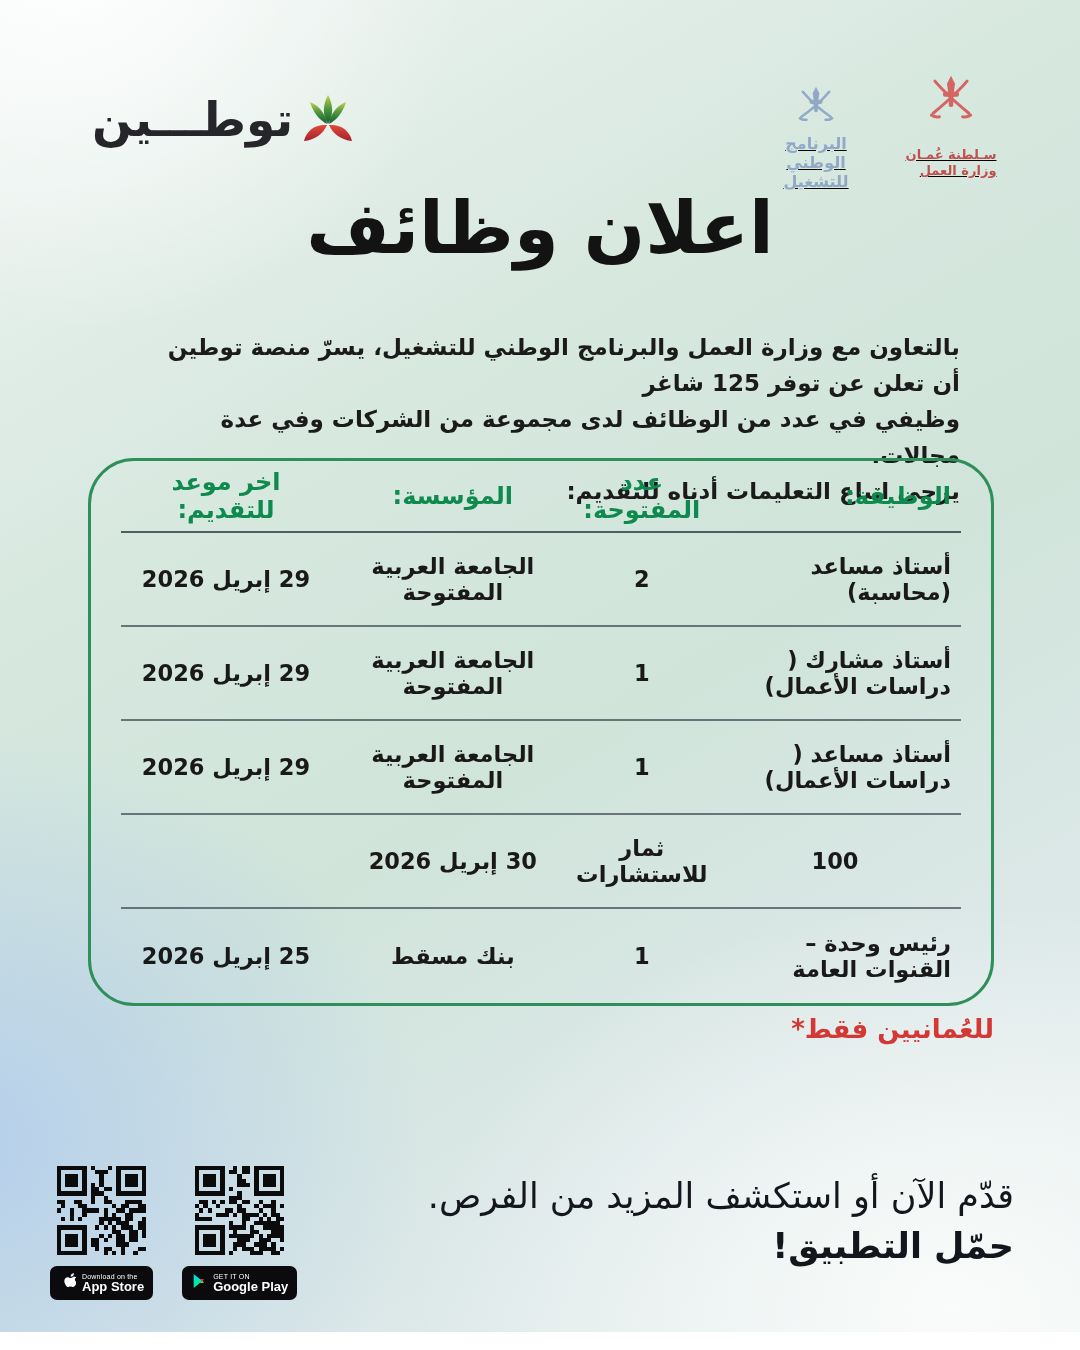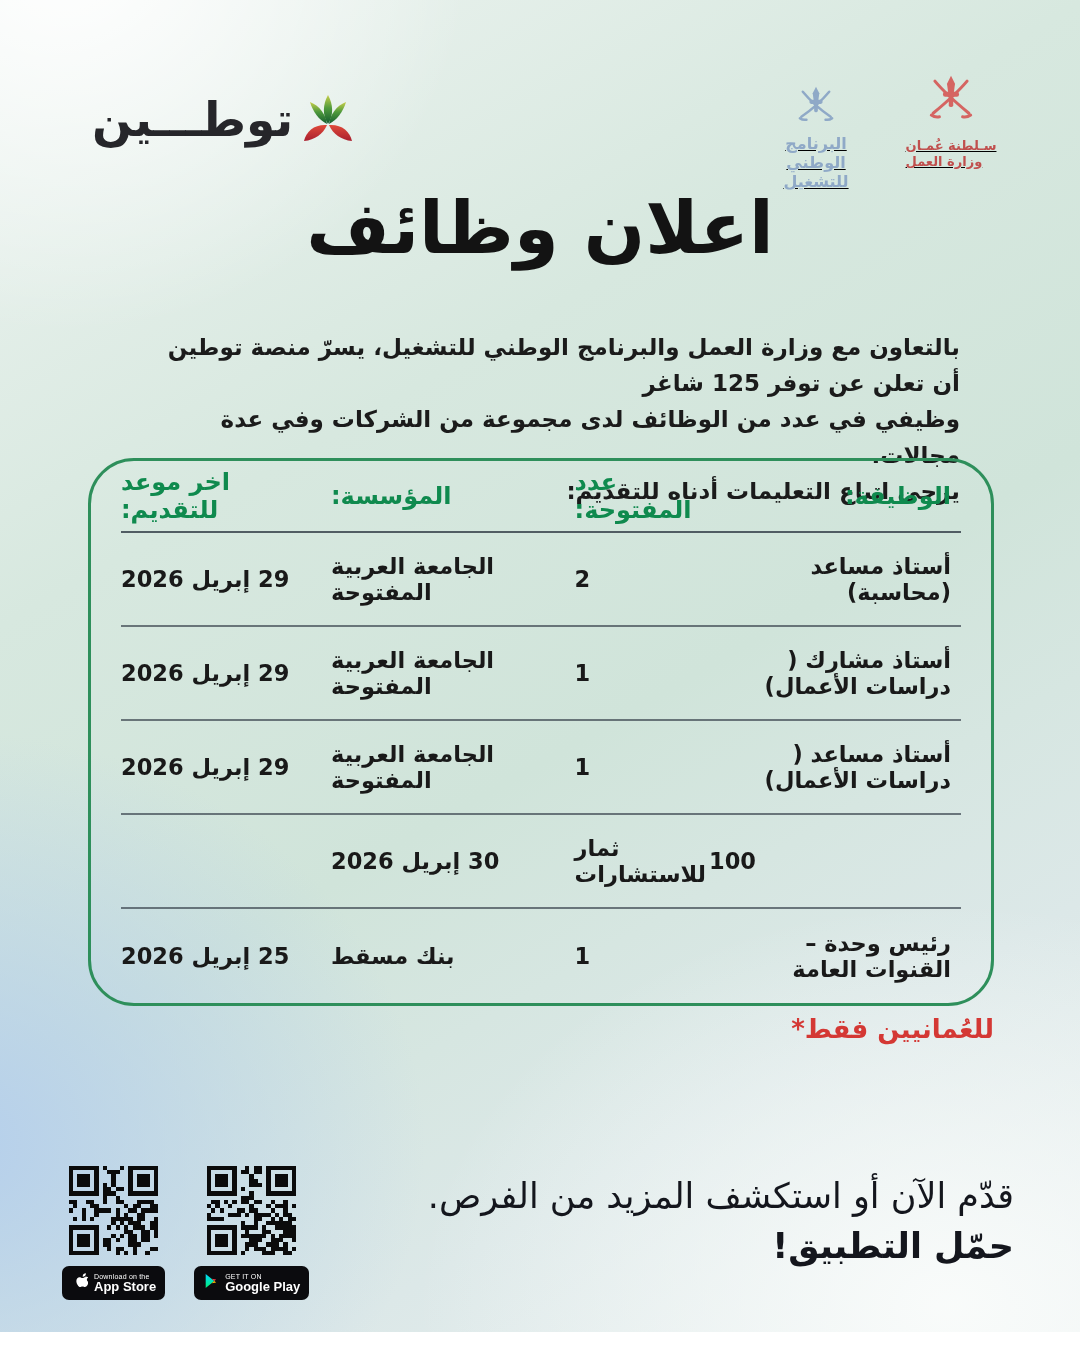--- a/index.html
+++ b/index.html
@@ -17,21 +17,21 @@
 
   
   .tawteen-logo { position:absolute; left:92px; top:94px; display:flex; direction:rtl; align-items:center; gap:9px; }
   .tawteen-text { font-size:47px; font-weight:bold; color:#26262a; letter-spacing:-1px; line-height:1; }
   .tawteen-icon svg { display:block; }
 
   .partners { position:absolute; right:70px; top:74px; display:flex; gap:22px; align-items:flex-start; }
   .partner { display:flex; flex-direction:column; align-items:center;text-decoration:underline; }
   .partner-ministry { width:118px; }
   .partner-nep { width:108px; padding-top:10px; }
-  .ministry-text { margin-top:10px; text-align:left; color:#c0504e; font-weight:bold; line-height:1.25; }
+  .ministry-text { margin-top:19px; text-align:right; color:#c0504e; font-weight:bold; line-height:1.25; }
   .ministry-line1 { font-size:13px; }
   .ministry-line2 { font-size:13px; }
   .nep-text { margin-top:4px; text-align:center; color:#8fa9c7; font-weight:bold; line-height:1.2; }
   .nep-line1 { font-size:16px; }
   .nep-line2 { font-size:16px; }
 
   
   .page-title { position:absolute; top:186px; left:0; width:100%; text-align:center;
     font-size:72px; font-weight:bold; color:#131313; direction:rtl; }
 
@@ -41,32 +41,32 @@
   
   .jobs-card { position:absolute; left:88px; top:458px; width:906px; height:548px;
     border:3px solid #2e8f5b; border-radius:46px; padding:0 30px; direction:rtl; }
   .t-header, .t-row { display:grid; grid-template-columns:30% 16% 29% 25%; align-items:center; }
   .t-header { height:72px; border-bottom:2px solid rgba(58,68,78,.85);
     font-size:24px; font-weight:bold; color:#0f8a4e; }
   .t-row { height:94px; border-bottom:2px solid rgba(58,68,78,.7);
     font-size:22.5px; font-weight:bold; color:#191919; }
   .t-row:last-child { border-bottom:none; }
   .c-job { text-align:right; padding-right:10px; padding-left:6px; }
-  .c-count, .c-org, .c-deadline { text-align:left; }
+  .c-count, .c-org, .c-deadline { text-align:center; }
 
   .note { position:absolute; top:1014px; right:86px; direction:rtl;
     font-size:26px; font-weight:bold; color:#d43834; letter-spacing:.5px; }
 
   
   .cta { position:absolute; top:1176px; right:66px; direction:rtl; text-align:right; color:#14161d; }
   .cta-line1 { font-size:35px; font-weight:normal; }
   .cta-line2 { font-size:35px; font-weight:bold; margin-top:10px; }
 
   
-  .stores { position:absolute; left:62px; top:1166px; display:flex; gap:29px; }
+  .stores { position:absolute; left:50px; top:1166px; display:flex; gap:29px; }
   .store-col { display:flex; flex-direction:column; align-items:center; gap:11px; }
   .qr { width:89px; height:89px; }
   .qr svg { width:100%; height:100%; display:block; }
   .badge { height:34px; min-width:97px; background:#0b0b0e; border-radius:7px;
     display:flex; align-items:center; gap:6px; padding:0 9px; color:#fff;
     font-family:"Liberation Sans", sans-serif; }
   .badge-lines { display:flex; flex-direction:column; line-height:1.05; }
   .badge-top { font-size:7px; letter-spacing:.2px; }
   .badge-bottom { font-size:13px; font-weight:bold; white-space:nowrap; }
 </style>

